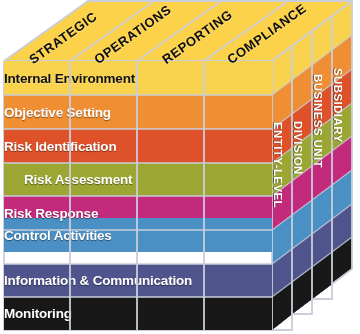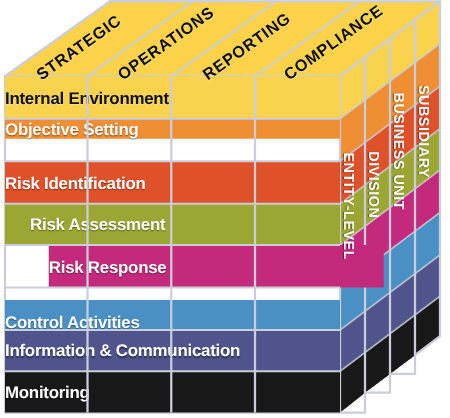--- a/index.html
+++ b/index.html
@@ -157,37 +157,37 @@
       <line x1="4" y1="61" x2="272" y2="61"></line>
     </g>
   </svg>
 
   <div>
 
     <div class="front-row" style="top:61px;height:34px;background:#F9D34E;">
       <span class="front-label lbl-dark">Internal Environment</span>
     </div>
 
-    <div class="front-row" style="top:95px;height:16px;background:#EF8E32;">
+    <div class="front-row" style="top:95px;height:34px;background:#EF8E32;">
       <span class="front-label lbl-light">Objective Setting</span>
     </div>
 
     <div class="front-row" style="top:129px;height:34px;background:#DF5129;">
       <span class="front-label lbl-light">Risk Identification</span>
     </div>
 
     <div class="front-row" style="top:163px;height:33px;background:#9CA632;padding-left:20px;">
       <span class="front-label lbl-light">Risk Assessment</span>
     </div>
 
-    <div class="front-row" style="top:196px;height:34px;background:#C32A7C;margin-left:35px;">
+    <div class="front-row" style="top:196px;height:34px;background:#C32A7C;">
       <span class="front-label lbl-light">Risk Response</span>
     </div>
 
-    <div class="front-row" style="top:240px;height:34px;background:#4A90C4;">
+    <div class="front-row" style="top:218px;height:34px;background:#4A90C4;">
       <span class="front-label lbl-light">Control Activities</span>
     </div>
 
     <div class="front-row" style="top:264px;height:33px;background:#4F558C;">
       <span class="front-label lbl-light">Information &amp; Communication</span>
     </div>
 
     <div class="front-row" style="top:297px;height:33px;background:#181818;">
       <span class="front-label lbl-light">Monitoring</span>
     </div>

